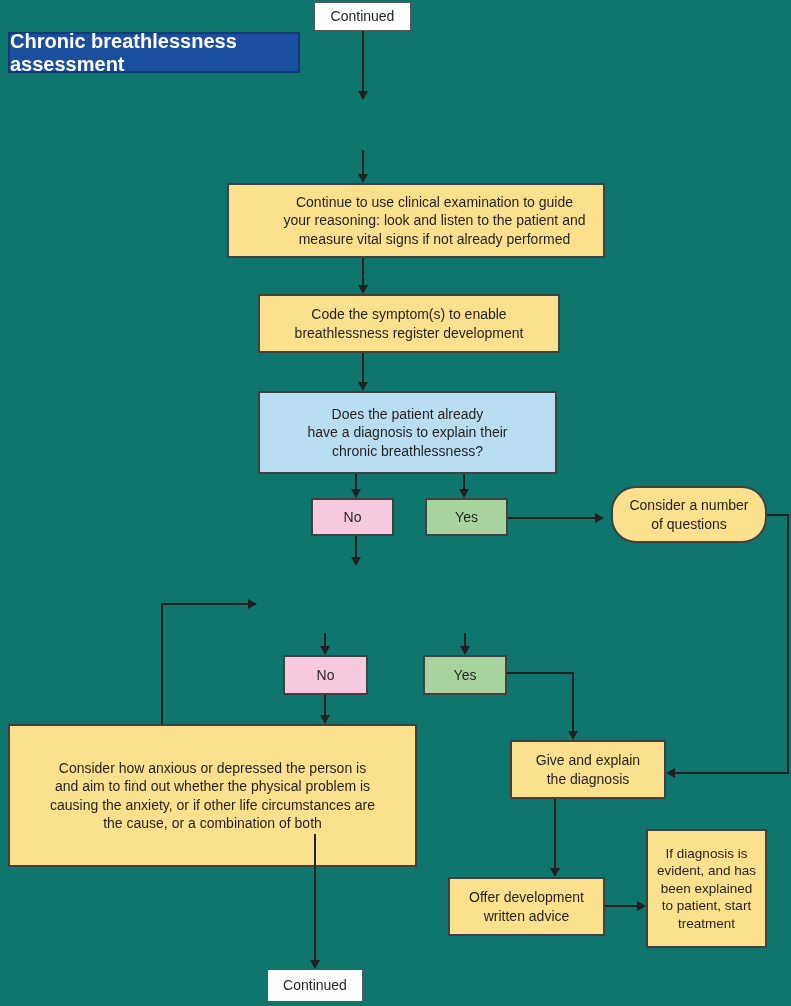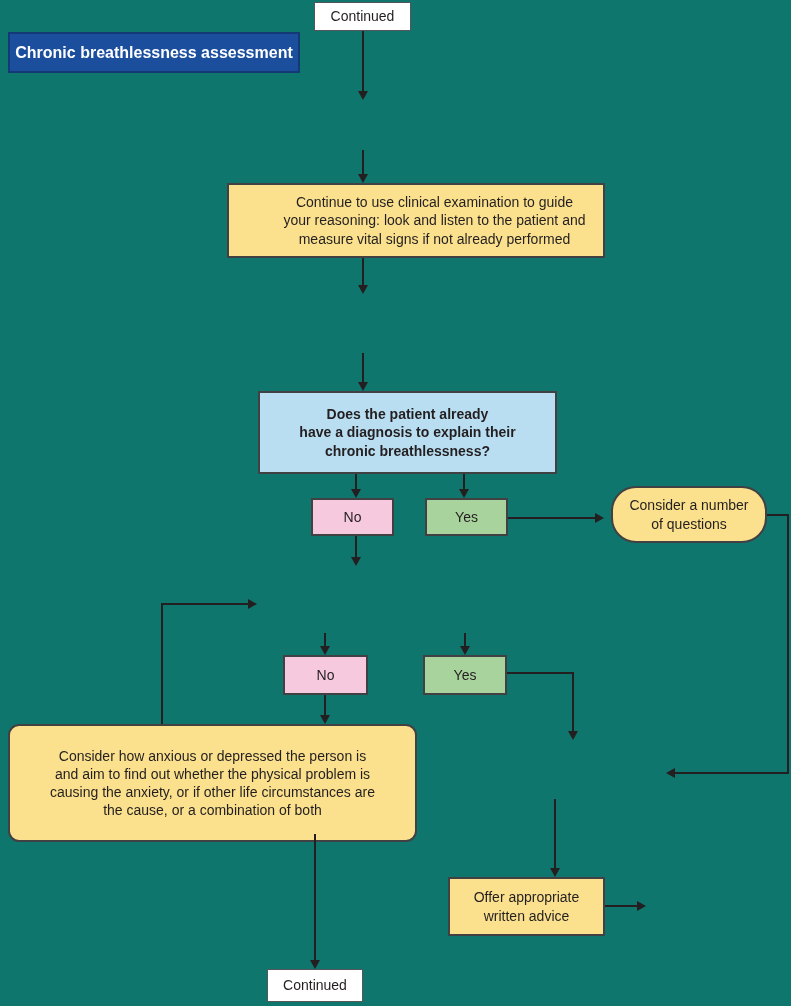--- a/index.html
+++ b/index.html
@@ -14,31 +14,31 @@
   .box{
     position:absolute;
     box-sizing:border-box;
     display:flex;align-items:center;justify-content:center;
     text-align:center;
     font-size:14px;line-height:1.3;
     border:2px solid var(--c-border,#414042);
   }
   .box span{white-space:pre-line;display:block;}
   .yellow{background:var(--c-process,#FBE18D);}
-  .blue{background:var(--c-question,#B9DEF2);font-weight:bold;justify-content:center;}
+  .blue{background:var(--c-question,#B9DEF2);font-weight:normal;justify-content:center;}
   .pink{background:var(--c-no,#F7C9DF);}
   .green{background:var(--c-yes,#A9D39C);}
   .white{background:#ffffff;border:1.5px solid #55565A;}
   .header{
     position:absolute;
     box-sizing:border-box;
     display:flex;align-items:center;justify-content:center;
     background:var(--c-header,#1B4F9E);
     border:2px solid var(--c-headerBorder,#143A75);
-    color:#ffffff;font-weight:bold;font-size:16px;
+    color:#ffffff;font-weight:bold;font-size:20px;
   }
   .vline,.hline{position:absolute;background:var(--c-line,#231F20);}
   .vline{width:1.5px;}
   .hline{height:1.5px;}
   .ah{position:absolute;width:0;height:0;}
   .ah.down{border-left:5px solid transparent;border-right:5px solid transparent;border-top:9px solid var(--c-line,#231F20);}
   .ah.right{border-top:5px solid transparent;border-bottom:5px solid transparent;border-left:9px solid var(--c-line,#231F20);}
   .ah.left{border-top:5px solid transparent;border-bottom:5px solid transparent;border-right:9px solid var(--c-line,#231F20);}
 
   
@@ -47,21 +47,21 @@
   #n-history{left:227px;top:100px;width:378px;height:50px;}
   #n-exam{left:227px;top:183px;width:378px;height:75px;padding-left:37px;}
   #n-code{left:258px;top:294px;width:302px;height:59px;}
   #n-q1{left:258px;top:391px;width:299px;height:83px;}
   #n-no1{left:311px;top:498px;width:83px;height:38px;}
   #n-yes1{left:425px;top:498px;width:83px;height:38px;}
   #n-considerq{left:611px;top:486px;width:156px;height:57px;border-radius:25px;}
   #n-q2{left:257px;top:566px;width:301px;height:67px;}
   #n-no2{left:283px;top:655px;width:85px;height:40px;}
   #n-yes2{left:423px;top:655px;width:84px;height:40px;}
-  #n-anxiety{left:8px;top:724px;width:409px;height:118px;border-radius:11px;}
+  #n-anxiety{left:8px;top:724px;width:409px;height:143px;}
   #n-give{left:510px;top:740px;width:156px;height:59px;}
   #n-offer{left:448px;top:877px;width:157px;height:59px;}
   #n-treatment{left:646px;top:829px;width:121px;height:119px;font-size:13.5px;}
   #n-continued-bottom{left:267px;top:969px;width:96px;height:33px;}
 </style>
 </head>
 <body>
 
 <div class="canvas">
 
@@ -73,20 +73,24 @@
     <span>Chronic breathlessness assessment</span>
   </div>
 
 
   <div class="box yellow" id="n-exam">
     <span>Continue to use clinical examination to guide
 your reasoning: look and listen to the patient and
 measure vital signs if not already performed</span>
   </div>
 
+  <div class="box yellow" id="n-code">
+    <span>Code the symptom(s) to enable
+breathlessness register development</span>
+  </div>
 
   <div class="box blue" id="n-q1">
     <span>Does the patient already
 have a diagnosis to explain their
 chronic breathlessness?</span>
   </div>
 
   <div class="box pink" id="n-no1">
     <span>No</span>
   </div>
@@ -109,26 +113,37 @@
     <span>Yes</span>
   </div>
 
   <div class="box yellow" id="n-anxiety">
     <span>Consider how anxious or depressed the person is
 and aim to find out whether the physical problem is
 causing the anxiety, or if other life circumstances are
 the cause, or a combination of both</span>
   </div>
 
+  <div class="box yellow" id="n-give">
+    <span>Give and explain
+the diagnosis</span>
+  </div>
 
   <div class="box yellow" id="n-offer">
-    <span>Offer appropriate
+    <span>Offer development
 written advice</span>
   </div>
 
+  <div class="box yellow" id="n-treatment">
+    <span>If diagnosis is
+evident, and has
+been explained
+to patient, start
+treatment</span>
+  </div>
 
   <div class="box white" id="n-continued-bottom">
     <span>Continued</span>
   </div>
 
   <div class="vline" style="left:362px;top:31px;height:62px;"></div>
   <div class="ah down" style="left:358px;top:91px;"></div>
 
   <div class="vline" style="left:362px;top:150px;height:26px;"></div>
   <div class="ah down" style="left:358px;top:174px;"></div>

